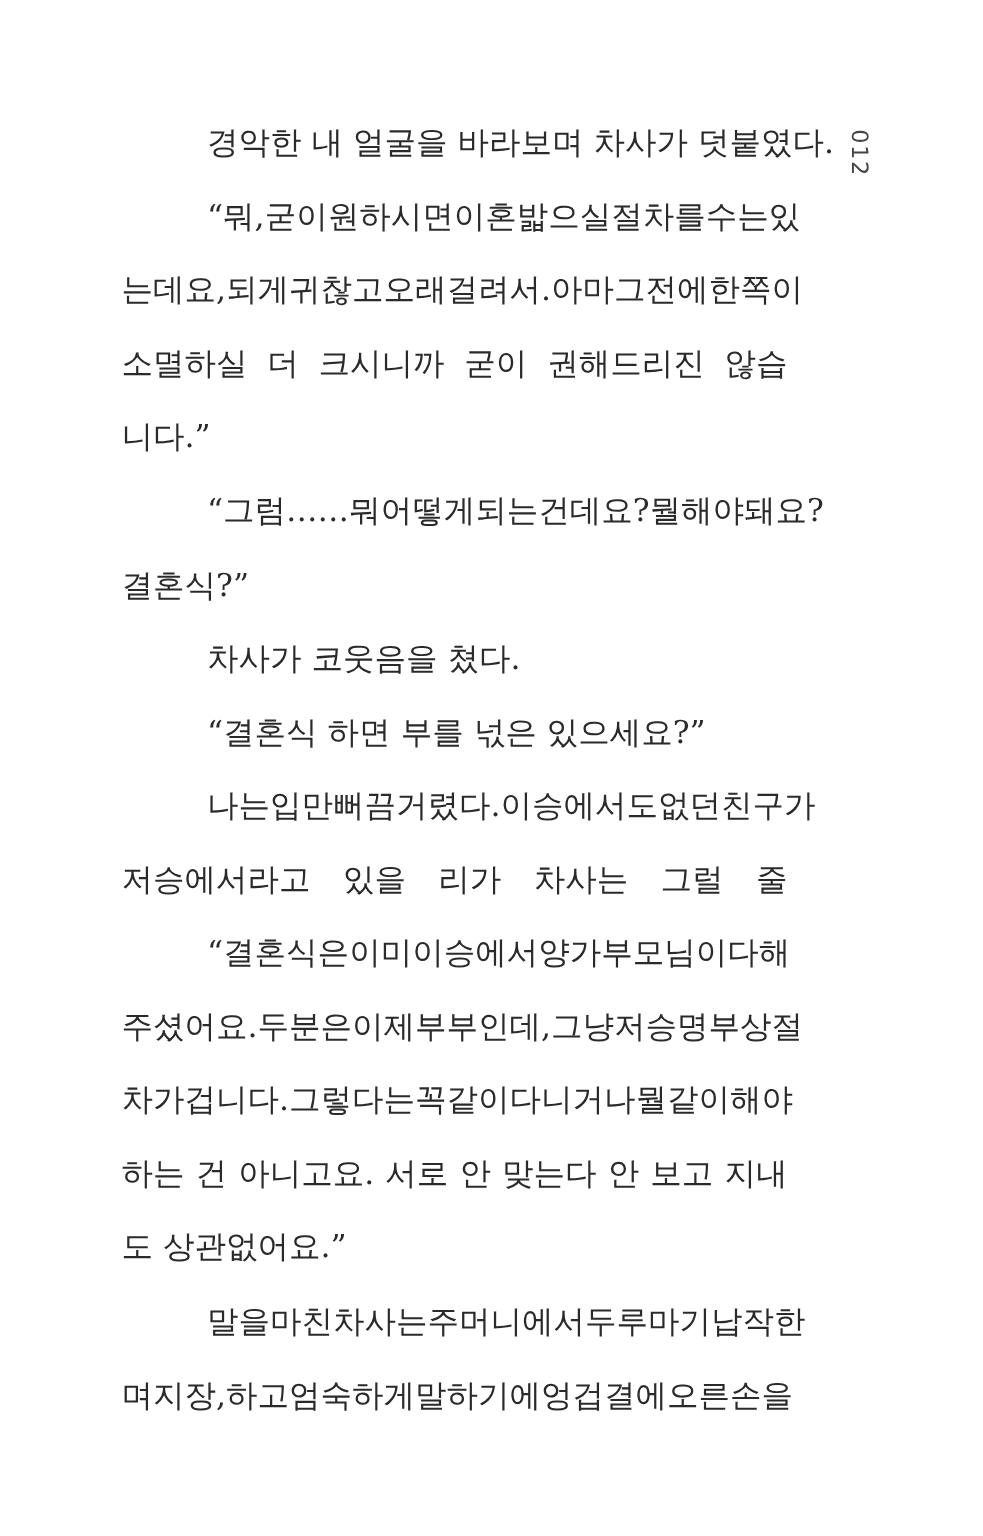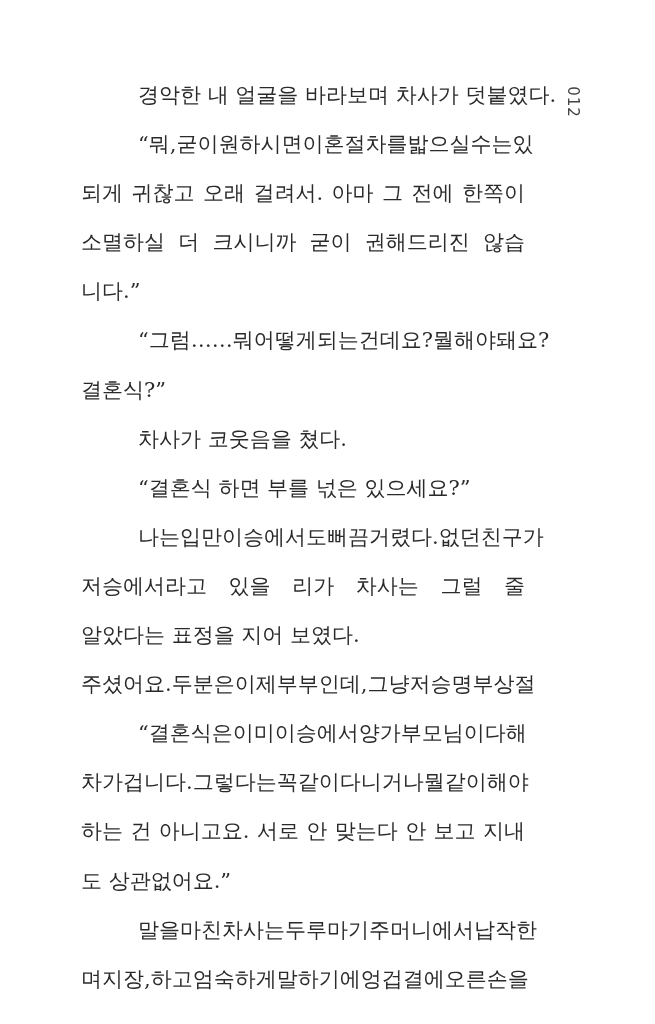--- a/index.html
+++ b/index.html
@@ -67,26 +67,27 @@
   <div class="page-number">012</div>
   <div class="text-block" id="text-block">
       <div class="line indent last">
         <span>경악한 내 얼굴을 바라보며 차사가 덧붙였다.</span>
       </div>
       <div class="line indent">
         <span>“뭐,</span>
         <span>굳이</span>
         <span>원하시면</span>
         <span>이혼</span>
+        <span>밟으실</span>
         <span>절차를</span>
-        <span>밟으실</span>
         <span>수는</span>
         <span>있</span>
       </div>
       <div class="line">
+        <span>는데요,</span>
         <span>되게</span>
         <span>귀찮고</span>
         <span>오래</span>
         <span>걸려서.</span>
         <span>아마</span>
         <span>그</span>
         <span>전에</span>
         <span>한쪽이</span>
       </div>
       <div class="line">
@@ -115,56 +116,53 @@
       </div>
       <div class="line indent last">
         <span>차사가 코웃음을 쳤다.</span>
       </div>
       <div class="line indent last">
         <span>“결혼식 하면 부를 넋은 있으세요?”</span>
       </div>
       <div class="line indent">
         <span>나는</span>
         <span>입만</span>
+        <span>뻐끔거렸다.</span>
         <span>이승에서도</span>
-        <span>뻐끔거렸다.</span>
         <span>없던</span>
         <span>친구가</span>
       </div>
       <div class="line">
         <span>저승에서라고</span>
         <span>있을</span>
         <span>리가</span>
         <span>차사는</span>
         <span>그럴</span>
         <span>줄</span>
       </div>
-      <div class="line last">
-        <span>알았다는 표정을 지어 보였다.</span>
+      <div class="line indent">
+        <span>“결혼식은</span>
+        <span>이미</span>
+        <span>이승에서</span>
+        <span>양가</span>
+        <span>부모님이</span>
+        <span>다</span>
+        <span>해</span>
       </div>
       <div class="line">
         <span>주셨어요.</span>
         <span>두</span>
         <span>분은</span>
         <span>이제</span>
         <span>부부인데,</span>
         <span>그냥</span>
         <span>저승</span>
         <span>명부상</span>
         <span>절</span>
       </div>
-      <div class="line indent">
-        <span>“결혼식은</span>
-        <span>이미</span>
-        <span>이승에서</span>
-        <span>양가</span>
-        <span>부모님이</span>
-        <span>다</span>
-        <span>해</span>
-      </div>
       <div class="line">
         <span>차가</span>
         <span>겁니다.</span>
         <span>그렇다는</span>
         <span>꼭</span>
         <span>같이</span>
         <span>다니거나</span>
         <span>뭘</span>
         <span>같이해야</span>
       </div>
@@ -179,22 +177,22 @@
         <span>보고</span>
         <span>지내</span>
       </div>
       <div class="line last">
         <span>도 상관없어요.”</span>
       </div>
       <div class="line indent">
         <span>말을</span>
         <span>마친</span>
         <span>차사는</span>
+        <span>주머니에서</span>
         <span>두루마기</span>
-        <span>주머니에서</span>
         <span>납작한</span>
       </div>
       <div class="line">
         <span>며</span>
         <span>지장,</span>
         <span>하고</span>
         <span>엄숙하게</span>
         <span>말하기에</span>
         <span>엉겁결에</span>
         <span>오른손을</span>

